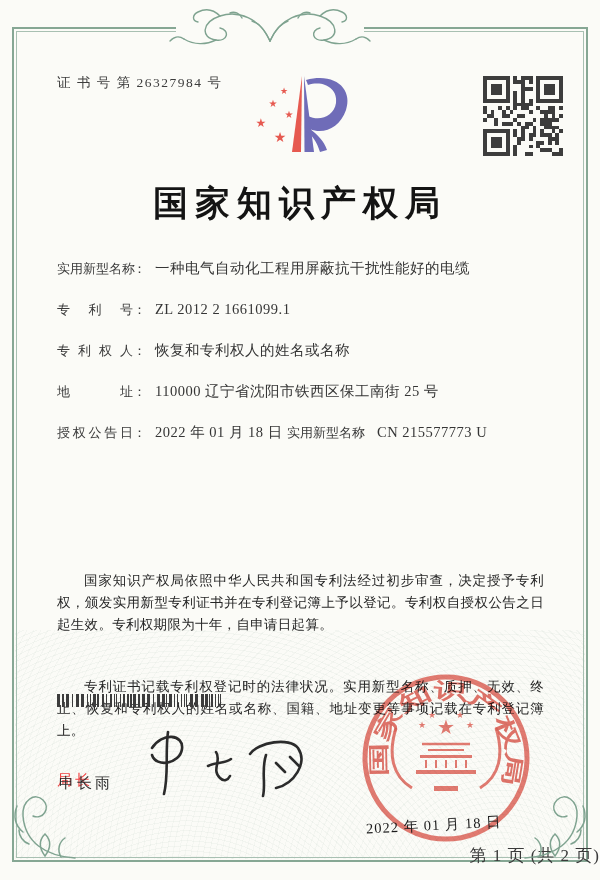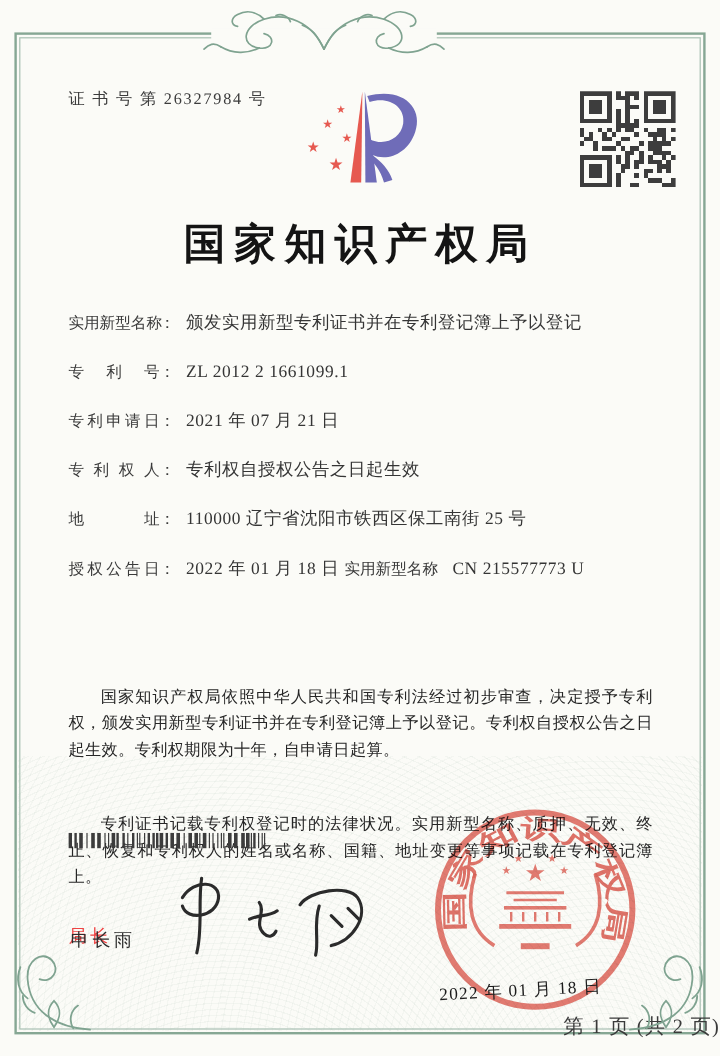--- a/index.html
+++ b/index.html
@@ -332,30 +332,27 @@
         <rect x="18" y="20" width="1" height="1"></rect>
         <rect x="19" y="20" width="1" height="1"></rect>
         <rect x="20" y="20" width="1" height="1"></rect>
       </g>
   </svg>
 
   <h1 class="title">国家知识产权局</h1>
 
   <div class="fields">
     <div class="row">
-      <span class="lbl">实用新型名称</span><span class="colon">：</span><span class="val">颁发实用新型专利证书并在专利登记簿上予以登记</span>
+      <span class="lbl">实用新型名称</span><span class="colon">：</span><span class="val">一种电气自动化工程用屏蔽抗干扰性能好的电缆</span>
     </div>
     <div class="row">
       <span class="lbl">专利号</span><span class="colon">：</span><span class="val">ZL 2012 2 1661099.1</span>
     </div>
     <div class="row">
-      <span class="lbl">专利申请日</span><span class="colon">：</span><span class="val">2021 年 07 月 21 日</span>
-    </div>
-    <div class="row">
-      <span class="lbl">专利权人</span><span class="colon">：</span><span class="val">专利权自授权公告之日起生效</span>
+      <span class="lbl">专利权人</span><span class="colon">：</span><span class="val">恢复和专利权人的姓名或名称</span>
     </div>
     <div class="row">
       <span class="lbl">地址</span><span class="colon">：</span><span class="val">110000 辽宁省沈阳市铁西区保工南街 25 号</span>
     </div>
     <div class="row">
       <span class="lbl">授权公告日</span><span class="colon">：</span><span class="val">2022 年 01 月 18 日</span>
       <span class="pair2">
         <span class="lbl" style="width:68px">实用新型名称</span><span class="colon">：</span><span class="val">CN 215577773 U</span>
       </span>
     </div>

